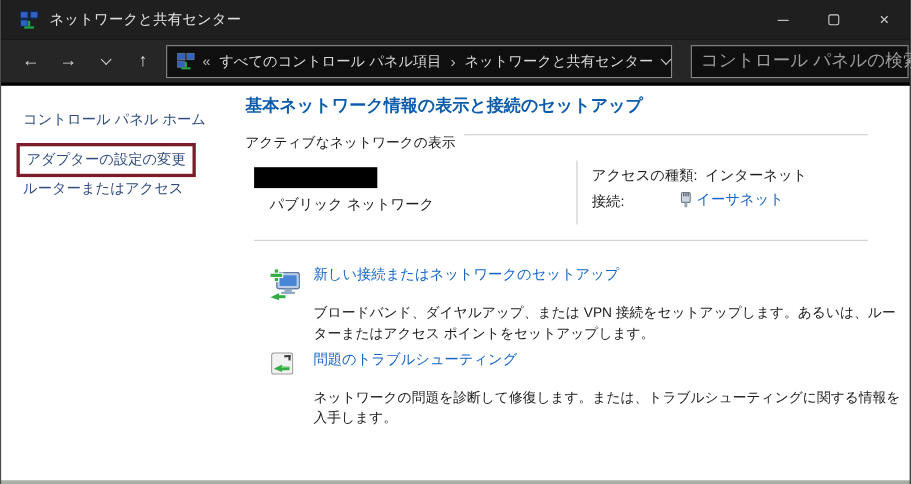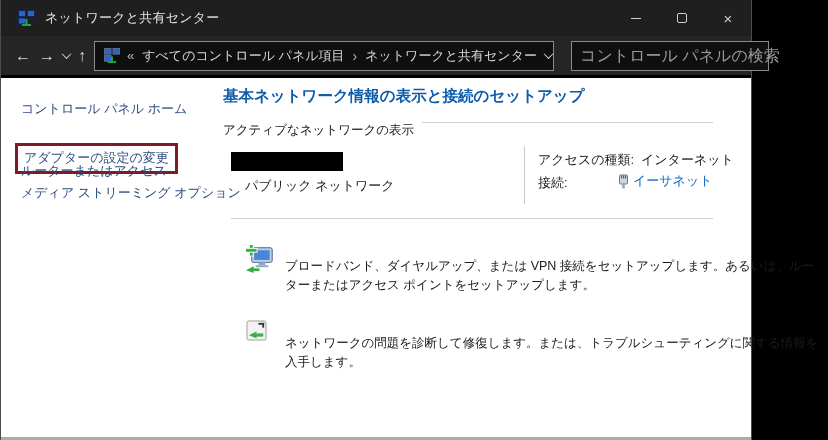--- a/index.html
+++ b/index.html
@@ -1,19 +1,19 @@
 <!DOCTYPE html>
 <html style="--titlebar-bg: #1f1f1f; --navbar-bg: #262626; --bar-bg: #0f0f0f; --bar-border: #8a8a8a; --content-bg: #ffffff; --heading-blue: #0d5cab; --link-blue: #1565c8; --sidebar-link: #2f4c7e; --highlight-border: #7d1b28; --text-dark: #1b1b1b; --muted: #9b9b9b;"><head>
 <meta charset="utf-8">
 <style>
   * { margin:0; padding:0; box-sizing:border-box; }
   html,body { width:828px; height:440px; overflow:hidden; }
   body { font-family:"Liberation Sans", sans-serif; background:#000; }
 
-  .window { width:752px; height:440px; border-left:1px solid #4c4c4c; border-right:1px solid #4c4c4c; display:flex; flex-direction:column; }
+  .window { width:828px; height:440px; border-left:1px solid #4c4c4c; border-right:1px solid #4c4c4c; display:flex; flex-direction:column; }
 
   
   .titlebar { height:36px; background:var(--titlebar-bg); display:flex; align-items:center; flex-shrink:0; }
   .app-icon { margin-left:17px; width:17px; height:17px; display:inline-flex; }
   .titlebar .title { margin-left:10px; font-size:13px; color:#e4e4e4; letter-spacing:.2px; }
   .win-controls { margin-left:auto; display:flex; height:100%; }
   .win-btn { width:46px; height:100%; background:transparent; border:none; color:#cfcfcf; display:flex; align-items:center; justify-content:center; font-size:15px; cursor:pointer; }
   .glyph-min { width:10px; height:1px; background:#cfcfcf; display:block; }
   .glyph-max { width:10px; height:10px; border:1px solid #cfcfcf; border-radius:2px; display:block; }
 
@@ -34,21 +34,21 @@
 
   .searchbox { margin-left:17px; width:198px; height:30px; background:var(--bar-bg); border:1px solid var(--bar-border); display:flex; align-items:center; padding:0 8px; }
   .searchbox input { flex:1; background:transparent; border:none; outline:none; color:#d9d9d9; font-size:16px; font-family:"Liberation Sans", sans-serif; }
   .searchbox input::placeholder { color:var(--muted); opacity:1; }
 
   
   .content { position:relative; flex:1; background:var(--content-bg); }
 
   .sidebar-home { position:absolute; left:20px; top:22px; font-size:13px; color:var(--sidebar-link); cursor:pointer; }
   .sidebar-item { position:absolute; font-size:13px; color:var(--sidebar-link); cursor:pointer; white-space:nowrap; }
-  .sidebar-item.hl { left:14px; top:52px; border:3px solid var(--highlight-border); padding:3px 6px 4px 6px;margin-top:13px; }
+  .sidebar-item.hl { left:14px; top:52px; border:3px solid var(--highlight-border); padding:3px 6px 4px 6px; }
   .sidebar-item.i2 { left:20px; top:84px; }
   .sidebar-item.i3 { left:20px; top:106px; }
 
   .main-title { position:absolute; left:222px; top:8px; font-size:15.5px; color:var(--heading-blue);font-weight:bold; }
 
   .section-head { position:absolute; left:222px; right:38px; display:flex; }
   .section-head .txt { font-size:12.5px; color:var(--text-dark); white-space:nowrap; }
   .section-head .rule { flex:1; height:1px; background:#cfcfcf; margin-left:8px; }
   .sh1 { top:44px; }
   .sh2 { top:140px; }
@@ -144,21 +144,20 @@
         <line x1="8.6" y1="8.6" x2="13.4" y2="13.4" stroke="#bdbdbd" stroke-width="1.8"></line>
       </svg>
     </div>
   </div>
 
   <div class="content">
 
     <span class="sidebar-home">コントロール パネル ホーム</span>
     <span class="sidebar-item hl">アダプターの設定の変更</span>
     <span class="sidebar-item i2">ルーターまたはアクセス</span>
-    <span class="sidebar-item i3">メディア ストリーミング オプション</span>
 
     <div class="main-title">基本ネットワーク情報の表示と接続のセットアップ</div>
 
     <div class="section-head sh1">
       <span class="txt">アクティブなネットワークの表示</span>
       <span class="rule"></span>
     </div>
 
     <div class="redacted"></div>
     <span class="net-type">パブリック ネットワーク</span>
@@ -190,36 +189,38 @@
           <rect x="10.5" y="7.5" width="16" height="10" fill="#4a86d8"></rect>
           <rect x="15" y="20" width="7" height="3" fill="#8fa7c4"></rect>
           <rect x="12" y="23" width="13" height="2" fill="#8fa7c4"></rect>
           <rect x="5.5" y="1.5" width="4" height="12" fill="#35ad44" stroke="#ffffff"></rect>
           <rect x="1.5" y="5.5" width="12" height="4" fill="#35ad44" stroke="#ffffff"></rect>
           <polygon points="2,28 10,24 10,31" fill="#35ad44"></polygon>
           <rect x="9" y="26.2" width="7" height="2.8" fill="#35ad44"></rect>
         </svg>
       </span>
       <div class="task-body">
+        <span class="task-link">新しい接続またはネットワークのセットアップ</span>
         <div class="task-desc">ブロードバンド、ダイヤルアップ、または VPN 接続をセットアップします。あるいは、ルーターまたはアクセス ポイントをセットアップします。</div>
       </div>
     </div>
 
     <div class="task task2">
       <span class="task-icon">
         <svg viewBox="0 0 22 22" width="21" height="21">
           <rect x="1" y="1" width="20" height="20" rx="2" fill="#f2f2f2" stroke="#9a9a9a"></rect>
           <rect x="13" y="3" width="6" height="2" fill="#3a3a3a"></rect>
           <rect x="17" y="3" width="2" height="5" fill="#3a3a3a"></rect>
           <polygon points="3,16 11,12 11,19" fill="#35ad44"></polygon>
           <rect x="10" y="14" width="8" height="3.4" fill="#35ad44"></rect>
           <rect x="10" y="14" width="8" height="1" fill="#77d283"></rect>
         </svg>
       </span>
       <div class="task-body">
+        <span class="task-link">問題のトラブルシューティング</span>
         <div class="task-desc">ネットワークの問題を診断して修復します。または、トラブルシューティングに関する情報を入手します。</div>
       </div>
     </div>
 
   </div>
 
   <div class="bottom-strip"></div>
 </div>
 
 </body></html>

